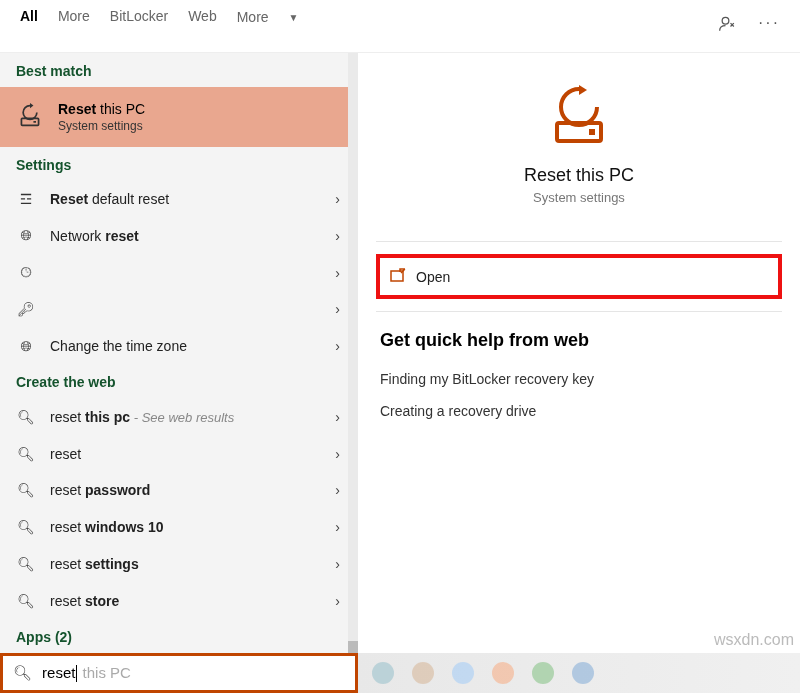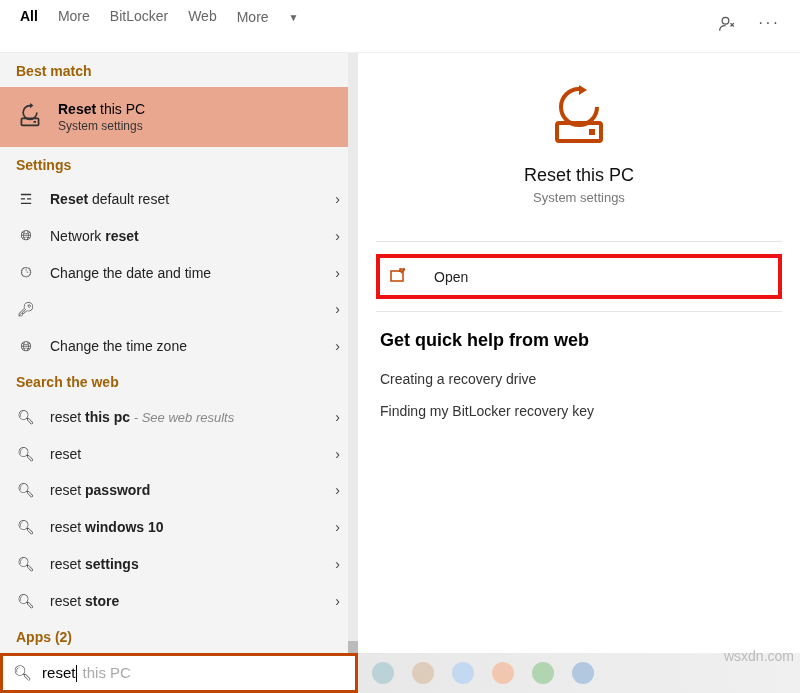--- a/index.html
+++ b/index.html
@@ -11,58 +11,58 @@
   .tab.active { color: #000; font-weight: 600; border-bottom: 3px solid #d35400; }
   .tab-more { display: flex; align-items: center; gap: 20px; }
   .tab-tools { position: absolute; right: 20px; display: flex; gap: 20px; color: #555; }
   
   .main { display: flex; height: calc(100% - 52px - 40px); border-top: 1px solid #eee; }
   
   .left { width: 358px; background: #f4f4f4; position: relative; display: flex; flex-direction: column; }
   .scroll-track { position: absolute; right: 0; top: 0; width: 10px; height: 100%; background: #eaeaea; }
   .scroll-thumb { position: absolute; bottom: 0; width: 10px; height: 12px; background: #bbb; }
   
-  .section-header { padding: 10px 16px 8px 16px; font-weight: 600; font-size: 14px; color: #a16207; }
+  .section-header { padding: 10px 16px 8px 16px; font-weight: 600; font-size: 14px; color: #14532d; }
   
   .best-match { background: #e9a78f; height: 60px; display: flex; align-items: center; padding: 0 16px; gap: 14px; }
   .best-icon { width: 28px; height: 24px; }
   .best-text .t1 { font-size: 14px; }
   .best-text .t2 { font-size: 12px; color: #333; margin-top: 2px; }
   
   .item { height: 37px; display: flex; align-items: center; padding: 0 16px; gap: 14px; position: relative; cursor: pointer; }
   .item .ico { width: 20px; display: flex; justify-content: center; color: #333; font-size: 14px; }
   .item .lbl { font-size: 14px; color: #222; }
   .item .hint { font-size: 13px; color: #888; font-style: italic; }
   .item .chev { position: absolute; right: 18px; font-size: 14px; color: #444; }
   
   .right { flex: 1; background: #fff; padding: 0; }
   .right-hero { text-align: center; padding-top: 32px; padding-bottom: 24px; }
   .hero-icon { width: 64px; height: 58px; margin: 0 auto 18px auto; }
   .hero-title { font-size: 18px; color: #111; margin-bottom: 4px; }
   .hero-sub { font-size: 13px; color: #777; }
   
   .right-divider { border-top: 1px solid #e5e5e5; margin: 12px 18px 0 18px; }
   
-  .open-box { margin: 12px 18px; border: 4px solid #e11; padding: 10px 10px; display: flex; align-items: center; gap: 28px; cursor: pointer; }
+  .open-box { margin: 12px 18px; border: 4px solid #e11; padding: 10px 10px; display: flex; align-items: center; gap: 10px; cursor: pointer; }
   .open-box .oico { color: #c04500; font-size: 14px; }
   .open-box .olbl { font-size: 14px; color: #222; }
   
   .quick-header { padding: 18px 22px 12px 22px; font-weight: 600; font-size: 18px; }
   .quick-link { padding: 8px 22px; font-size: 14px; color: #333; cursor: pointer; }
   
   .search-bar { position: absolute; bottom: 0; left: 0; width: 358px; height: 40px; border: 3px solid #c04500; background: #fff; display: flex; align-items: center; padding: 0 10px; gap: 10px; }
   .search-bar .sico { color: #444; font-size: 15px; }
   .search-bar .squery { font-size: 15px; color: #000; }
   .search-bar .shint { font-size: 15px; color: #aaa; }
   .search-caret { display:inline-block; width:1px; height:17px; background:#000; margin:0 1px; vertical-align:middle;}
   
   .taskbar-rest { position:absolute; bottom:0; left:358px; right:0; height:40px; background: linear-gradient(90deg,#e8e8e8,#f0f0f0); display:flex; align-items:center; gap:18px; padding-left:14px;}
   .taskbar-rest .dot { width:22px; height:22px; border-radius:50%; opacity:0.35; }
   
-  .watermark { position:absolute; bottom:29px; right:6px; font-size:14px; color:#bbb; }
+  .watermark { position:absolute; bottom:44px; right:6px; font-size:16px; color:#bbb; }
 </style>
 </head>
 <body>
 
 <div class="tab-bar">
   <div class="tabs">
     <div class="tab active">All</div>
     <div class="tab">More</div>
     <div class="tab">BitLocker</div>
     <div class="tab">Web</div>
@@ -113,34 +113,33 @@
       <span class="lbl"><b>Reset</b><span> default reset</span></span>
       <span class="chev">›</span>
     </div>
     <div class="item">
       <span class="ico">🌐︎</span>
       <span class="lbl"><span>Network </span><b>reset</b></span>
       <span class="chev">›</span>
     </div>
     <div class="item">
       <span class="ico">🕒︎</span>
-      <span class="lbl">Change the date and time</span>
       <span class="chev">›</span>
     </div>
     <div class="item">
       <span class="ico">🔑︎</span>
       <span class="chev">›</span>
     </div>
     <div class="item">
       <span class="ico">🌐︎</span>
       <span class="lbl">Change the time zone</span>
       <span class="chev">›</span>
     </div>
 
-    <div class="section-header">Search the web</div>
+    <div class="section-header">Create the web</div>
 
     <div class="item">
       <span class="ico">🔍︎</span>
       <span class="lbl"><span>reset </span><b>this pc</b><span class="hint"> - See web results</span></span>
       <span class="chev">›</span>
     </div>
     <div class="item">
       <span class="ico">🔍︎</span>
       <span class="lbl">reset</span>
       <span class="chev">›</span>
@@ -192,22 +191,22 @@
             <rect x="1" y="3" width="12" height="10" fill="none" stroke="#c04500" stroke-width="1.5"></rect>
             <path d="M10 4 L10 1 L15 1 M15 1 L11 5" fill="none" stroke="#c04500" stroke-width="1.5"></path>
           </svg>
       </span>
       <span class="olbl">Open</span>
     </div>
 
     <div class="right-divider"></div>
 
     <div class="quick-header">Get quick help from web</div>
+    <div class="quick-link">Finding my BitLocker recovery key</div>
     <div class="quick-link">Creating a recovery drive</div>
-    <div class="quick-link">Finding my BitLocker recovery key</div>
   </div>
 </div>
 
 <div class="search-bar">
   <span class="sico">🔍︎</span>
   <span>
     <span class="squery">reset</span><span class="search-caret"></span><span class="shint"> this PC</span>
   </span>
 </div>
 

